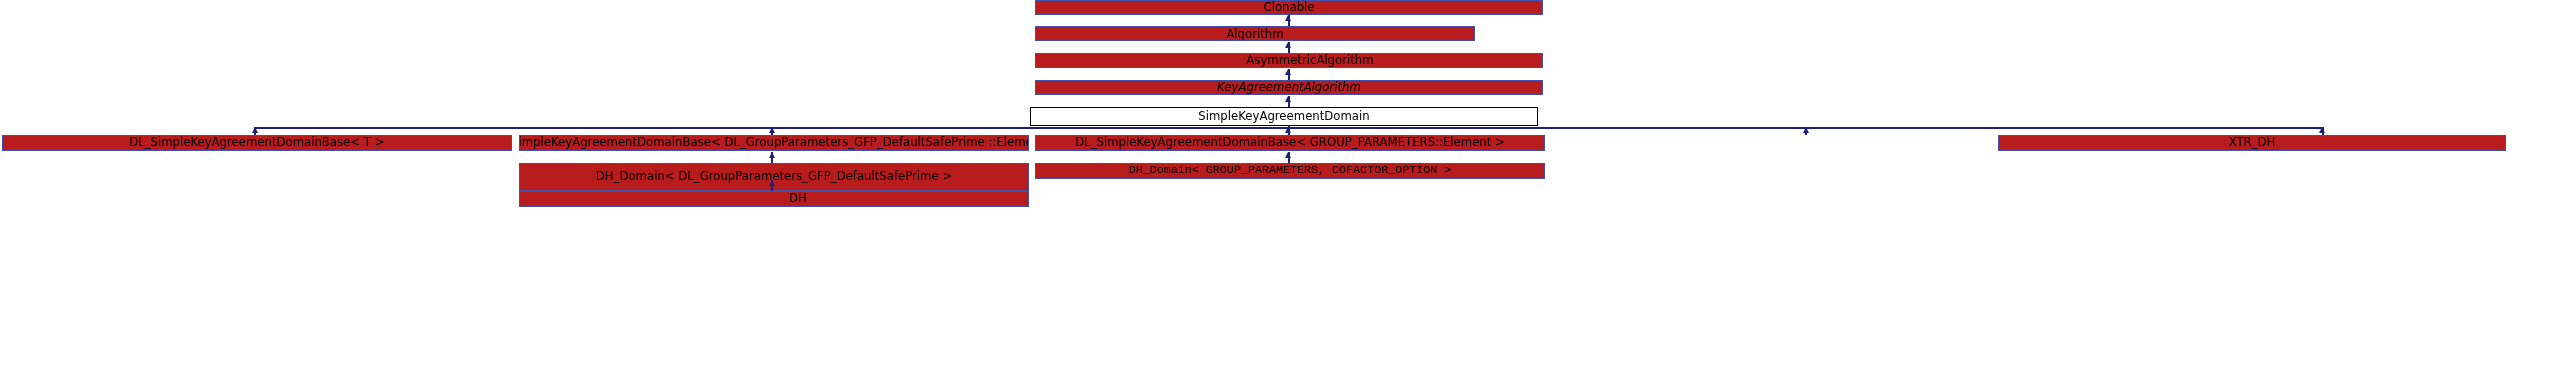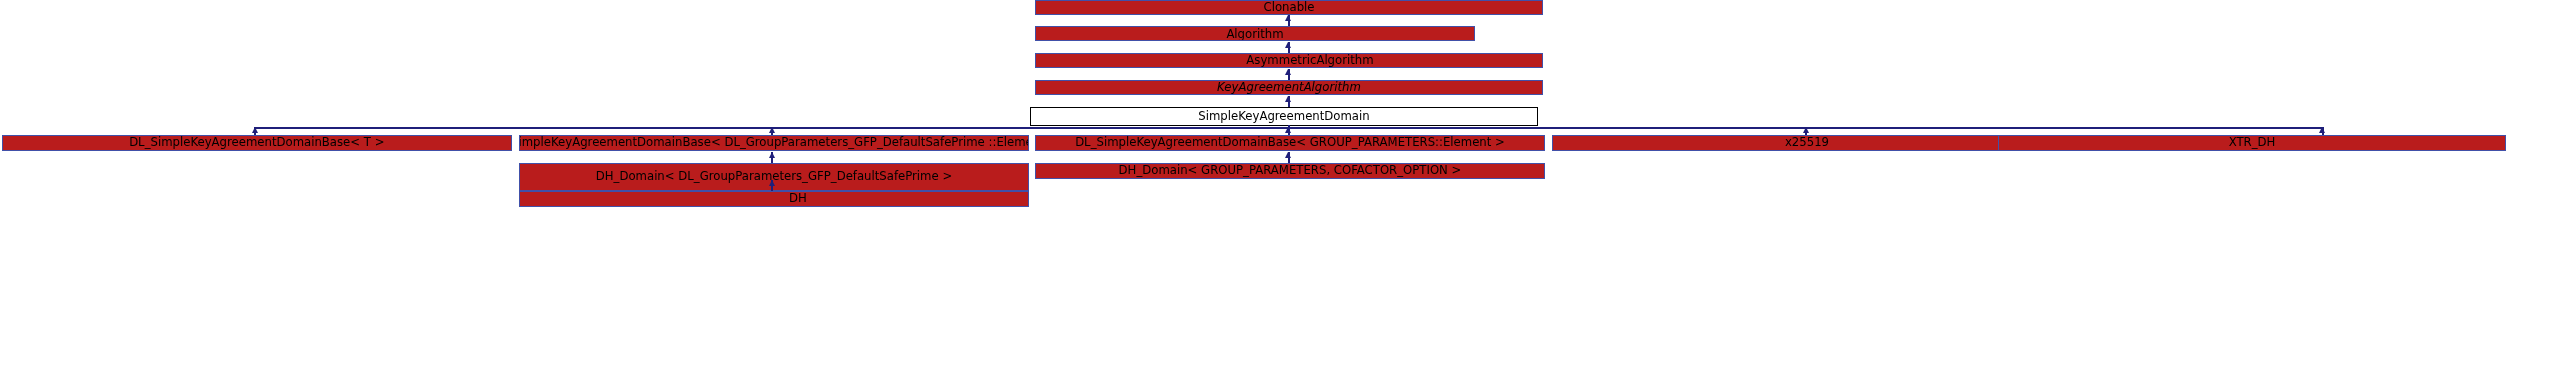--- a/index.html
+++ b/index.html
@@ -112,39 +112,36 @@
   </div>
 
   <div class="node" style="left:519px;top:135px;width:510px;height:16px;">
     <span class="lbl">DL_SimpleKeyAgreementDomainBase&lt; DL_GroupParameters_GFP_DefaultSafePrime ::Element &gt;</span>
   </div>
 
   <div class="node" style="left:1035px;top:135px;width:510px;height:16px;">
     <span class="lbl">DL_SimpleKeyAgreementDomainBase&lt; GROUP_PARAMETERS::Element &gt;</span>
   </div>
 
-  <div class="node" style="left:1552px;top:135px;width:510px;height:16px;">
-    <span class="lbl">x25519</span>
-  </div>
 
   <div class="node" style="left:1998px;top:135px;width:508px;height:16px;">
     <span class="lbl">XTR_DH</span>
   </div>
 
   <div class="vline" style="left:771px;top:152px;height:11.7px;"></div>
   <div class="arrow" style="left:769px;top:152px;"></div>
 
   <div class="vline" style="left:1288px;top:152px;height:11.7px;"></div>
   <div class="arrow" style="left:1285px;top:152px;"></div>
 
   <div class="node" style="left:519px;top:163px;width:510px;height:28px;">
     <span class="lbl">DH_Domain&lt; DL_GroupParameters_GFP_DefaultSafePrime &gt;</span>
   </div>
 
-  <div class="node" style="left:1035px;top:163px;width:510px;height:16px;">
+  <div class="node" style="left:1035px;top:163px;width:510px;height:16px;font-family:Liberation Mono, monospace;">
     <span class="lbl">DH_Domain&lt; GROUP_PARAMETERS, COFACTOR_OPTION &gt;</span>
   </div>
 
   <div class="vline" style="left:771px;top:180px;height:11.7px;"></div>
   <div class="arrow" style="left:769px;top:180px;"></div>
 
   <div class="node" style="left:519px;top:191px;width:510px;height:16px;padding-left:48px;">
     <span class="lbl">DH</span>
   </div>
 

